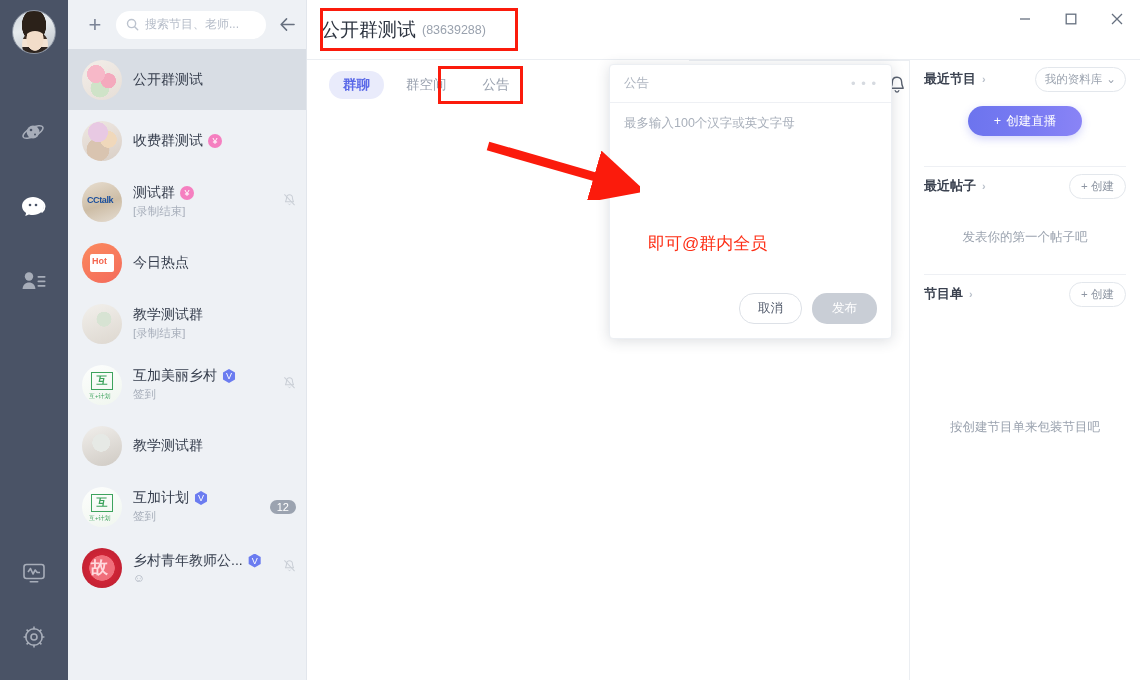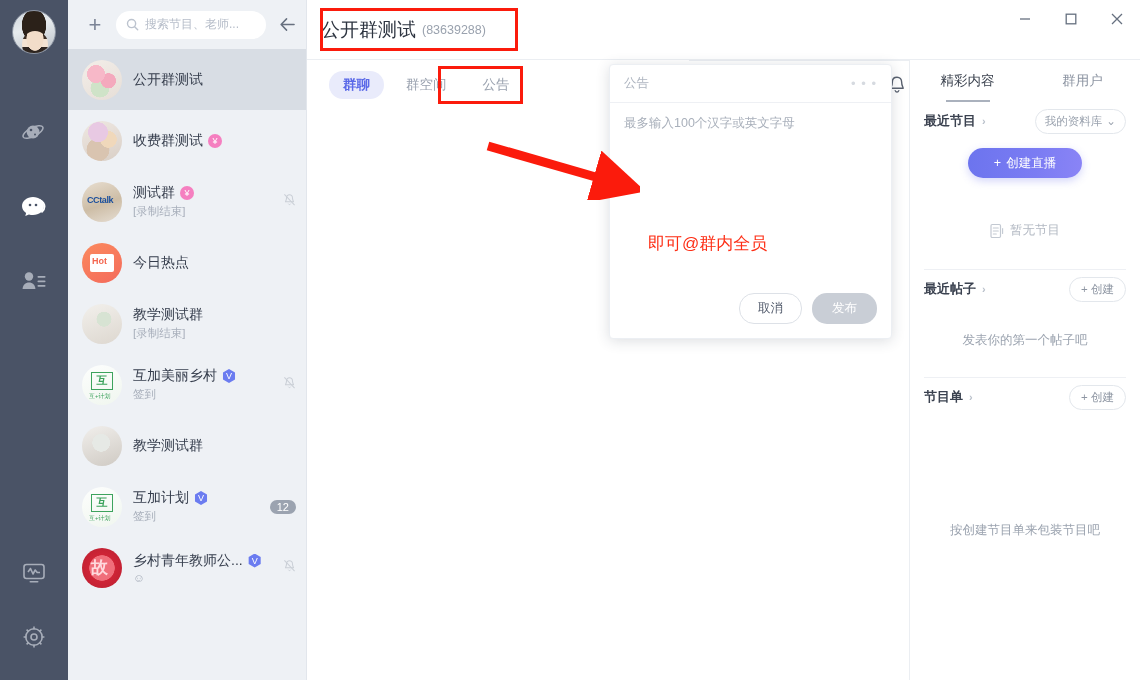--- a/index.html
+++ b/index.html
@@ -418,47 +418,35 @@
           <div class="an-ph">最多输入100个汉字或英文字母</div>
           <div class="an-body"></div>
           <div class="an-foot">
             <div class="btn-cancel">取消</div>
             <div class="btn-publish">发布</div>
           </div>
         </div>
       </div>
 
       <div class="rightp">
-        <div class="rp-tabs">
-          <div class="rp-tab active">精彩内容</div>
-          <div class="rp-tab">群用户</div>
-        </div>
 
         <div class="rp-sec">
           <div class="rp-sec-head">
             <div class="rp-sec-title">
               <span>最近节目</span>
               <span class="chev">›</span>
             </div>
             <div class="rp-pill">
               <span>我的资料库</span>
               <span>⌄</span>
             </div>
           </div>
           <div class="live-btn">
             <span>+</span>
             <span>创建直播</span>
-          </div>
-          <div class="rp-empty" style="margin-top:44px;">
-            <svg width="15" height="16" viewBox="0 0 15 16">
-              <rect x="1" y="1.5" width="9.5" height="13" rx="1.2" fill="none" stroke="#c3c9d2" stroke-width="1.2"></rect>
-              <path d="M3.3 5h5M3.3 8h5M3.3 11h3" stroke="#c3c9d2" stroke-width="1.1" stroke-linecap="round"></path>
-              <path d="M12.6 5.5v5" stroke="#c3c9d2" stroke-width="1.1" stroke-linecap="round"></path>
-            </svg>
-            <span>暂无节目</span>
           </div>
         </div>
 
         <div class="rp-div" style="margin-top:30px;"></div>
 
         <div class="rp-sec">
           <div class="rp-sec-head">
             <div class="rp-sec-title">
               <span>最近帖子</span>
               <span class="chev">›</span>

